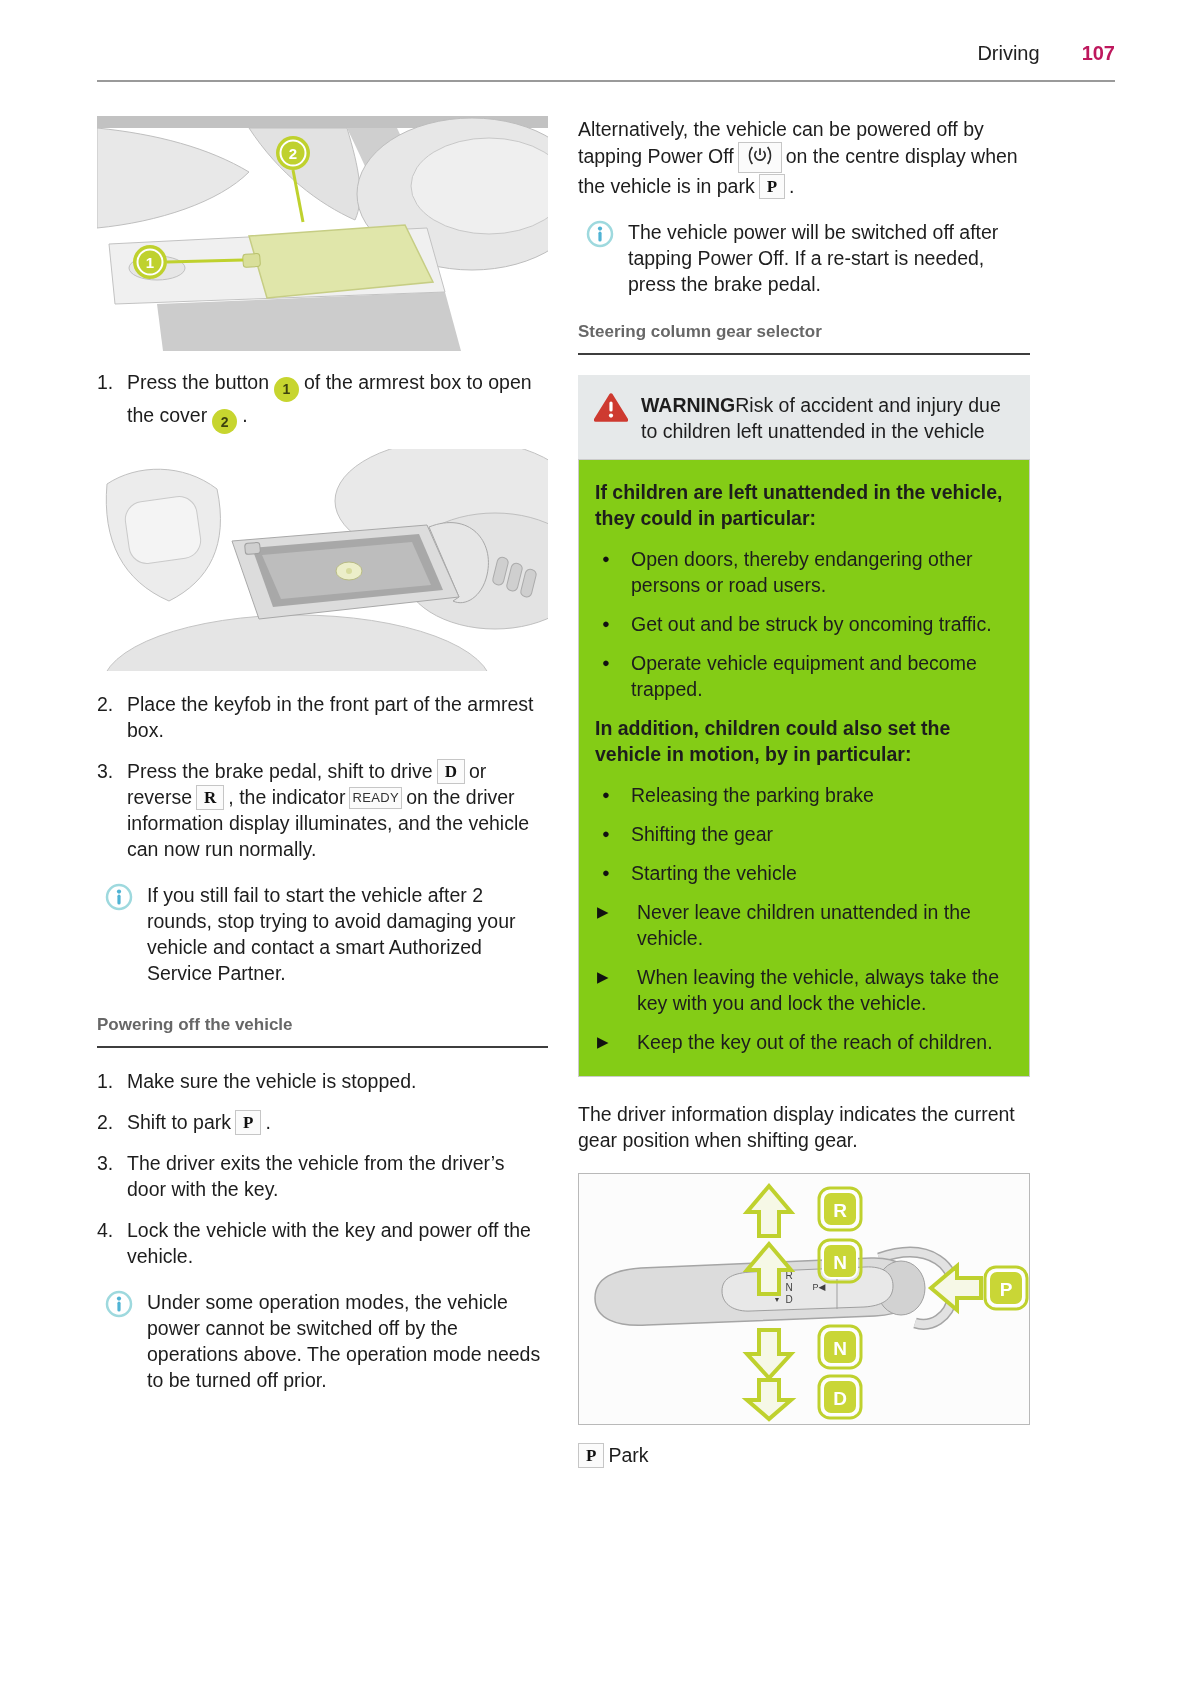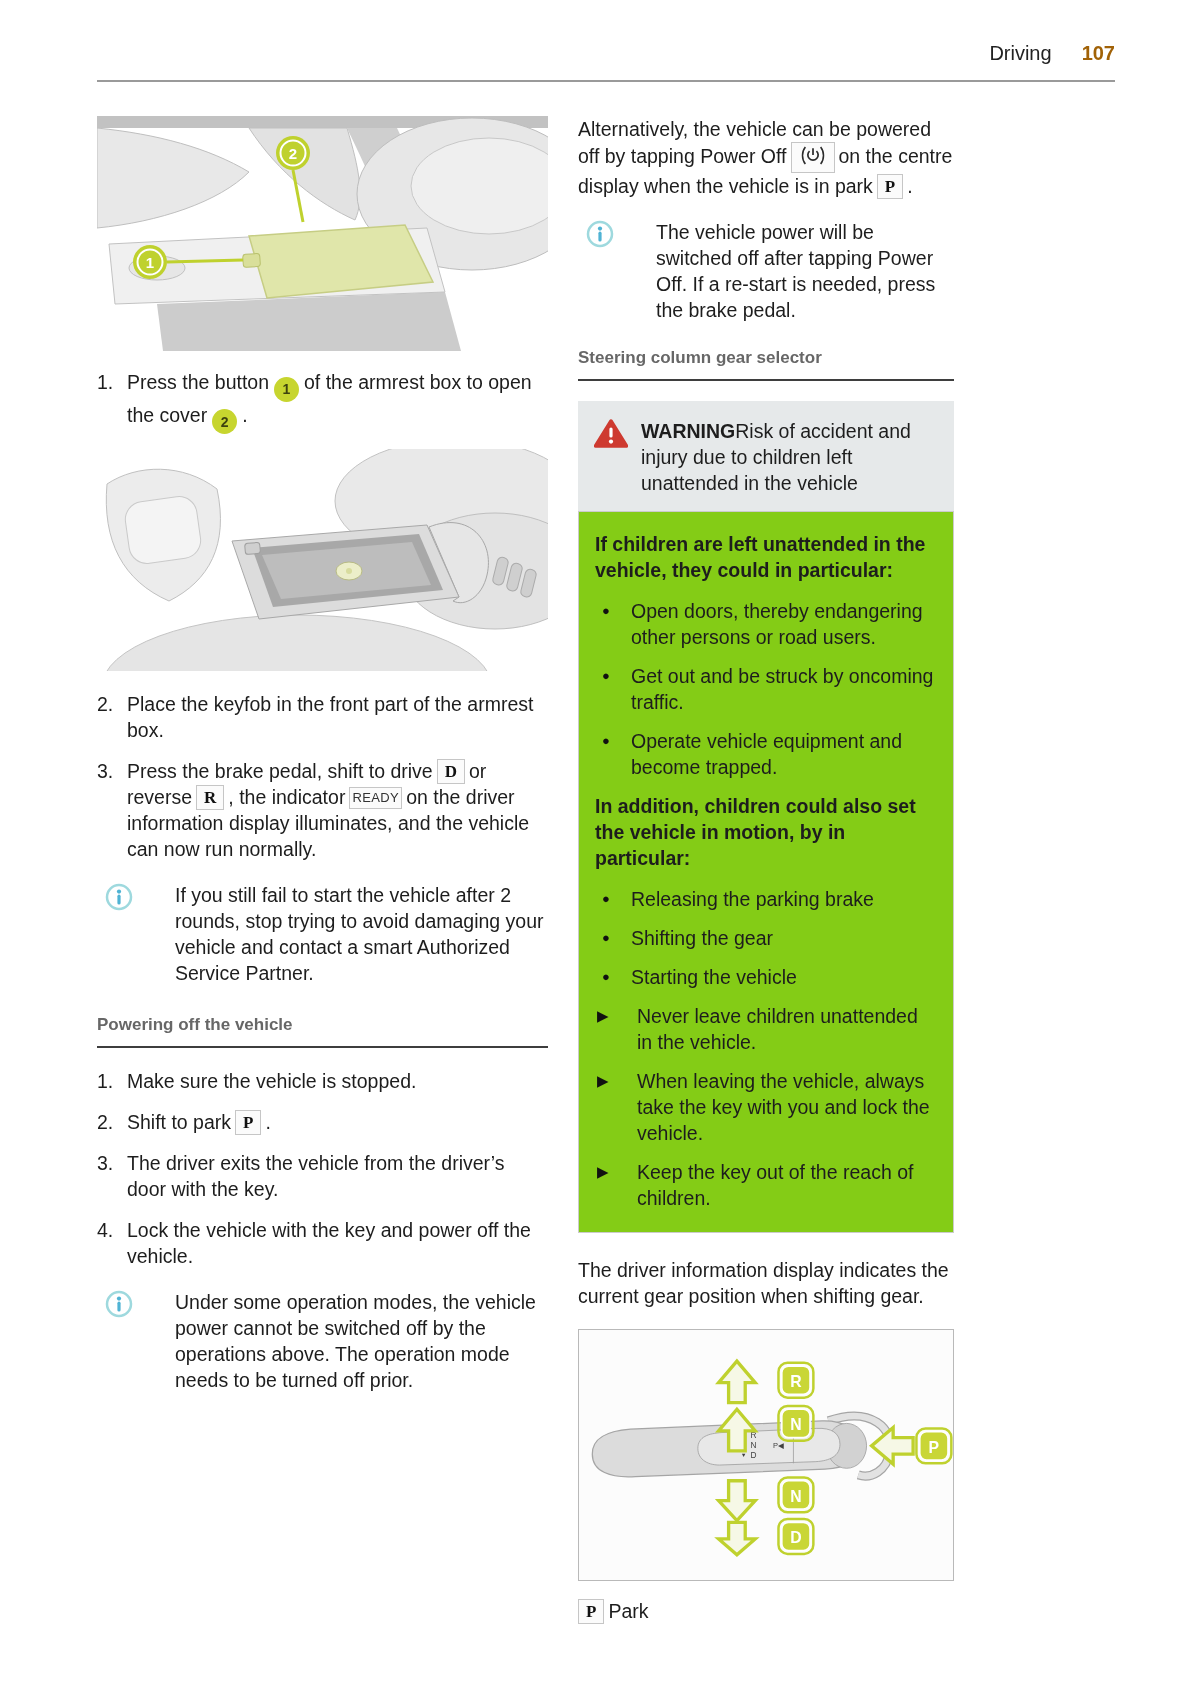--- a/index.html
+++ b/index.html
@@ -1,39 +1,39 @@
 <!DOCTYPE html>
 <html><head>
 <meta charset="utf-8">
 <style>
   * { margin:0; padding:0; box-sizing:border-box; }
   html,body { width:1200px; height:1703px; background:#ffffff; overflow:hidden; }
   body { font-family:"Liberation Sans", sans-serif; color:#1d1d1d; font-size:19.5px; line-height:26px; }
   .page { padding:40px 85px 0 97px; }
 
   
-  .pagehead { display:flex; justify-content:flex-end; align-items:baseline; gap:30px;
+  .pagehead { display:flex; justify-content:flex-end; align-items:baseline; gap:42px;
               padding-bottom:14px; border-bottom:2px solid #9a9a9a; }
   .pagehead .sec { font-size:20px; color:#222; }
-  .pagehead .num { font-size:20px; font-weight:700; color:#a16207; }
+  .pagehead .num { font-size:20px; font-weight:700; color:#be185d; }
 
   .cols { display:flex; gap:30px; margin-top:34px; }
   .col-l { width:451px; flex:none; }
-  .col-r { width:376px; flex:none; }
+  .col-r { width:452px; flex:none; }
 
   .illus { width:100%; display:block; }
   .fig-box { border:1px solid #b9b9b9; background:#fcfcfc; margin-top:20px; }
 
   
   .step { display:flex; margin-bottom:15px; }
   .step-num { width:30px; flex:none; }
   .step-body { flex:1; }
 
   
-  .note { display:flex; margin:20px 0 22px 8px;gap:28px; }
+  .note { display:flex; margin:20px 0 22px 8px; }
   .note-ic { width:42px; flex:none; padding-top:1px; }
   .note-body { flex:1; }
 
   
   .sect { font-size:17px; font-weight:700; color:#676767; padding-bottom:8px;
           border-bottom:2.5px solid #3e3e3e; margin:26px 0 20px; }
 
   
   .kbd { display:inline-block; font-family:"Liberation Serif", serif; font-weight:700;
          font-size:17px; line-height:23px; color:#111; background:#fbfbfb;

